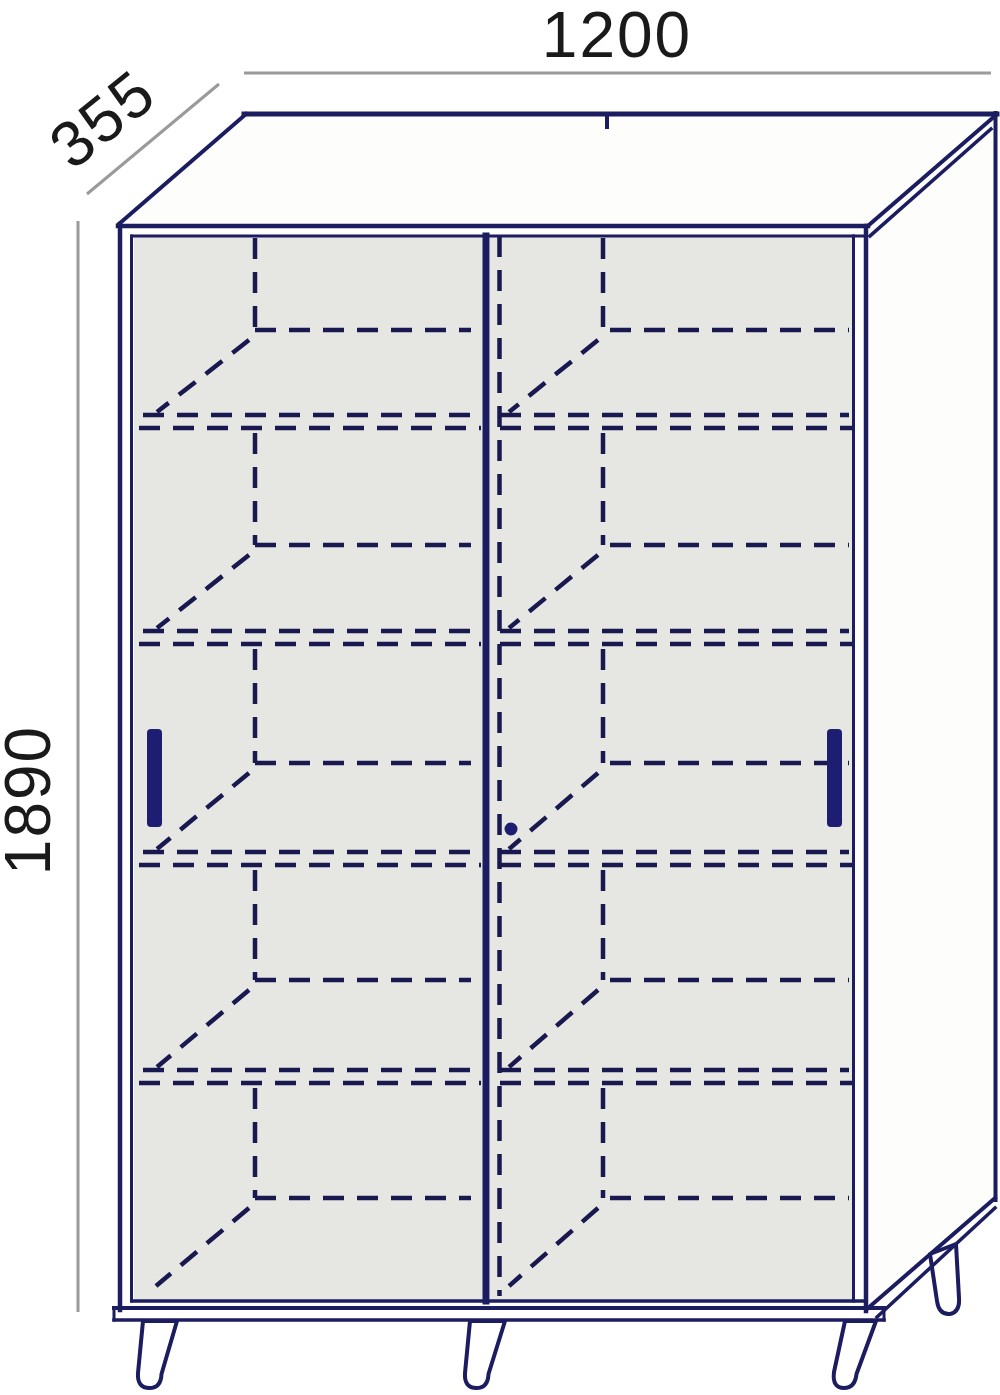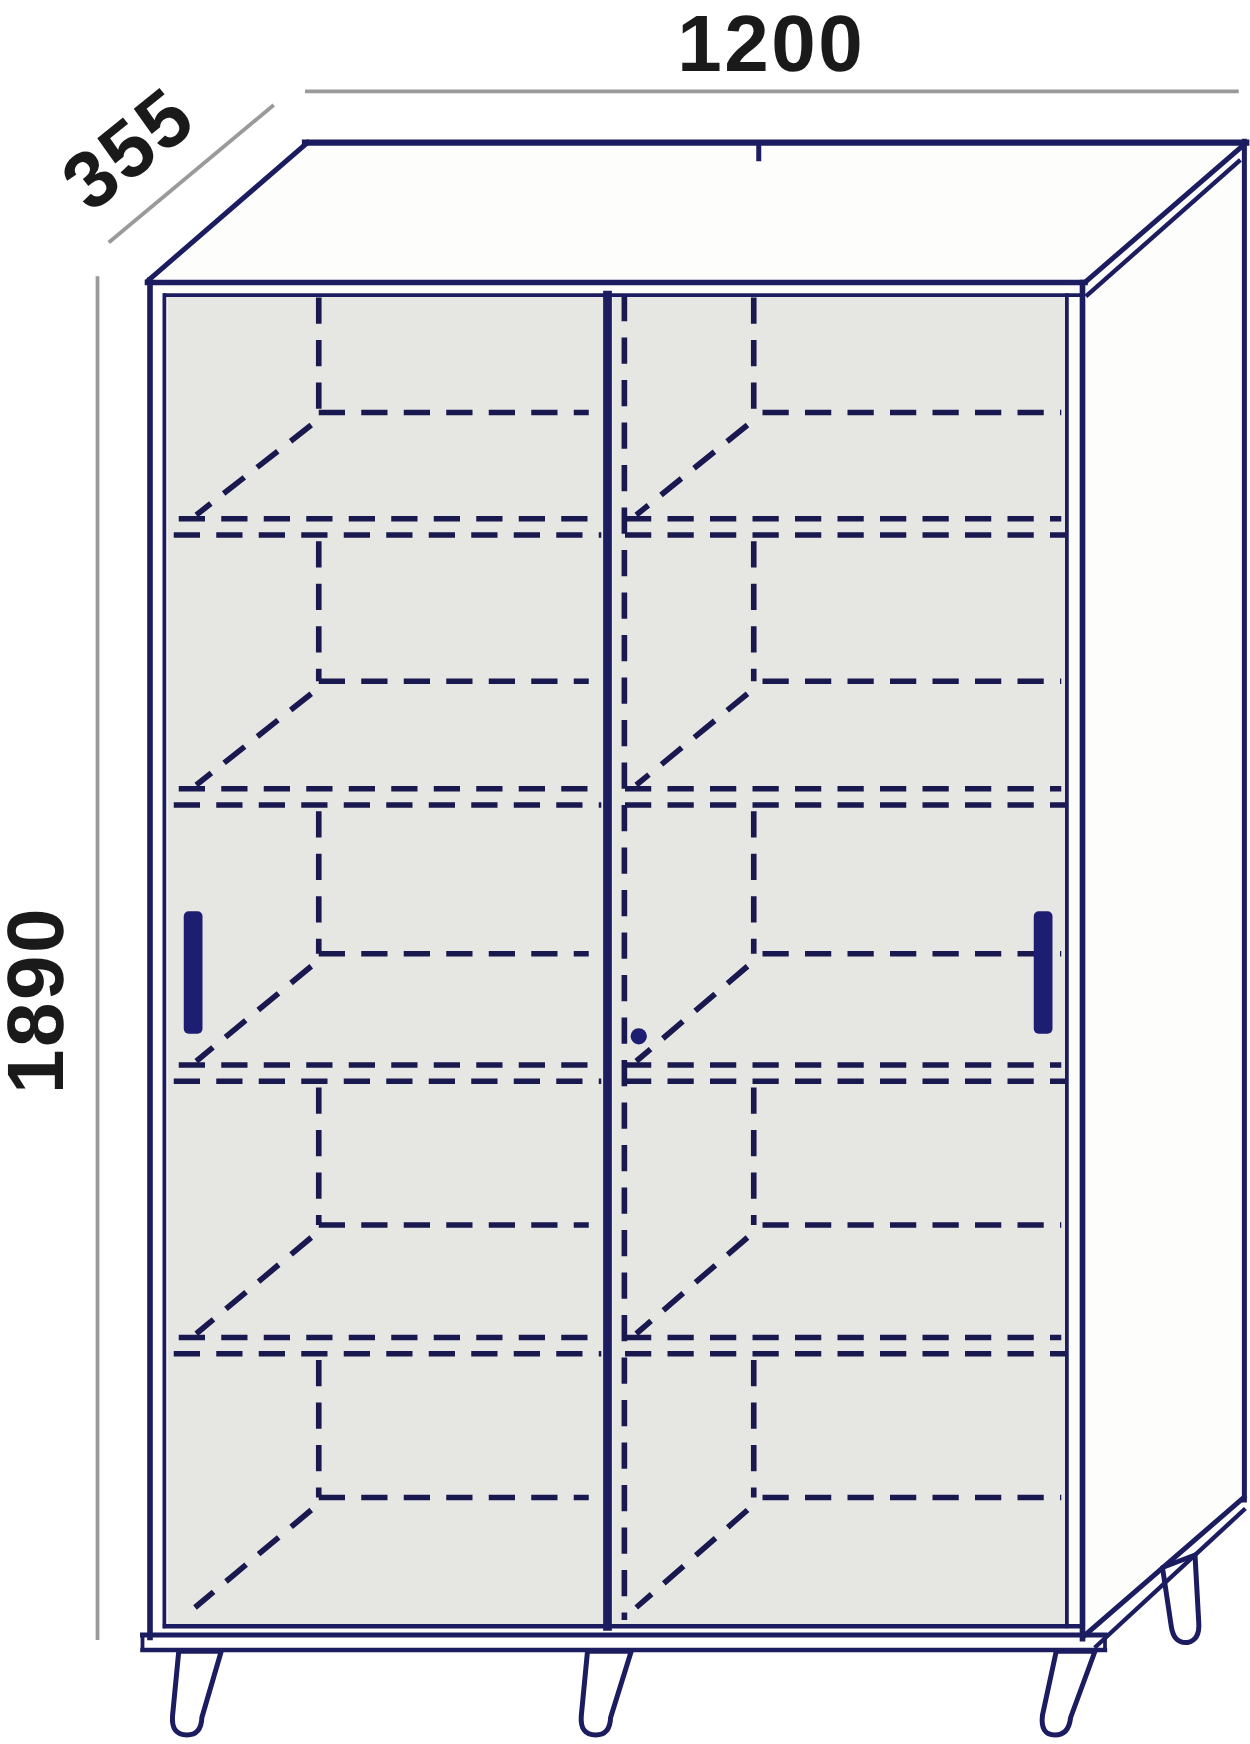--- a/index.html
+++ b/index.html
@@ -6,21 +6,21 @@
     --outline:#1c1c60;
     --hidden:#191950;
     --dim:#9a9a9a;
     --text:#1a1a1a;
     --door:#e6e6e3;
     --panel:#fdfdfc;
     --handle:#1d1d72;
     --bg:#ffffff;
   }
   html,body{margin:0;padding:0;background:var(--bg);}
-  .stage{width:1000px;height:1395px;background:var(--bg);position:relative;overflow:hidden;font-weight:bold;}
+  .stage{width:1000px;height:1395px;background:var(--bg);position:relative;overflow:hidden;}
   svg{display:block;}
   .solid{stroke:var(--outline);fill:none;stroke-linecap:square;}
   .dash{stroke:var(--hidden);fill:none;stroke-width:4.5;stroke-dasharray:21 13;stroke-linecap:butt;}
   .dim{stroke:var(--dim);stroke-width:3;fill:none;}
   .lbl{fill:var(--text);font-family:"Liberation Sans", sans-serif;font-size:64px;letter-spacing:2px;}
   .panel{fill:var(--panel);stroke:none;}
   .door{fill:var(--door);stroke:none;}
   .handle{fill:var(--handle);stroke:none;}
   .leg{fill:#ffffff;stroke:var(--outline);stroke-width:4;stroke-linejoin:round;}
 </style>

